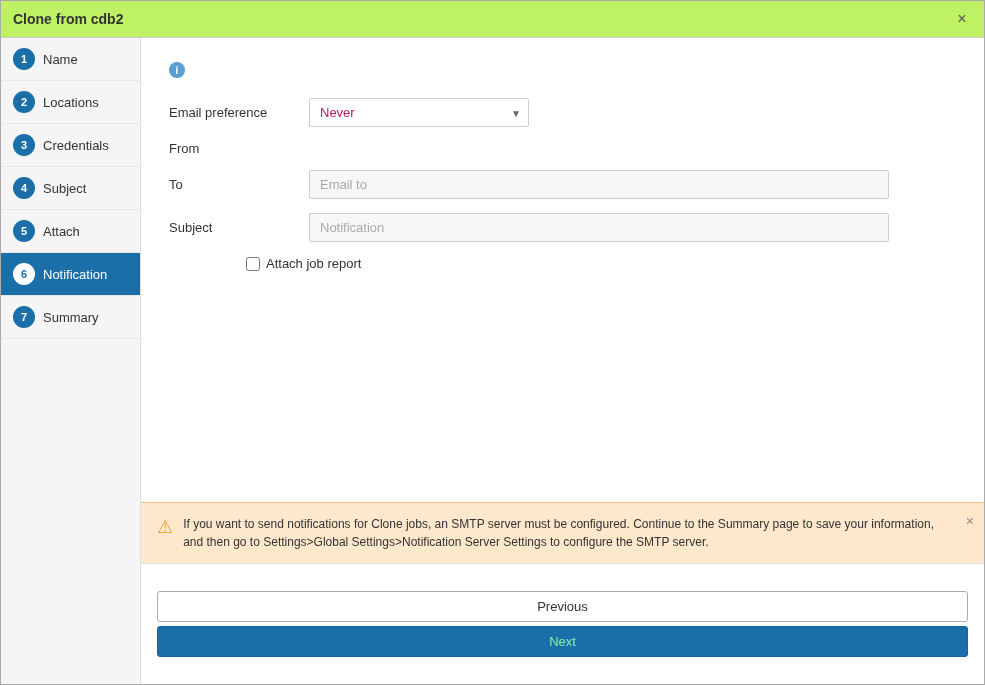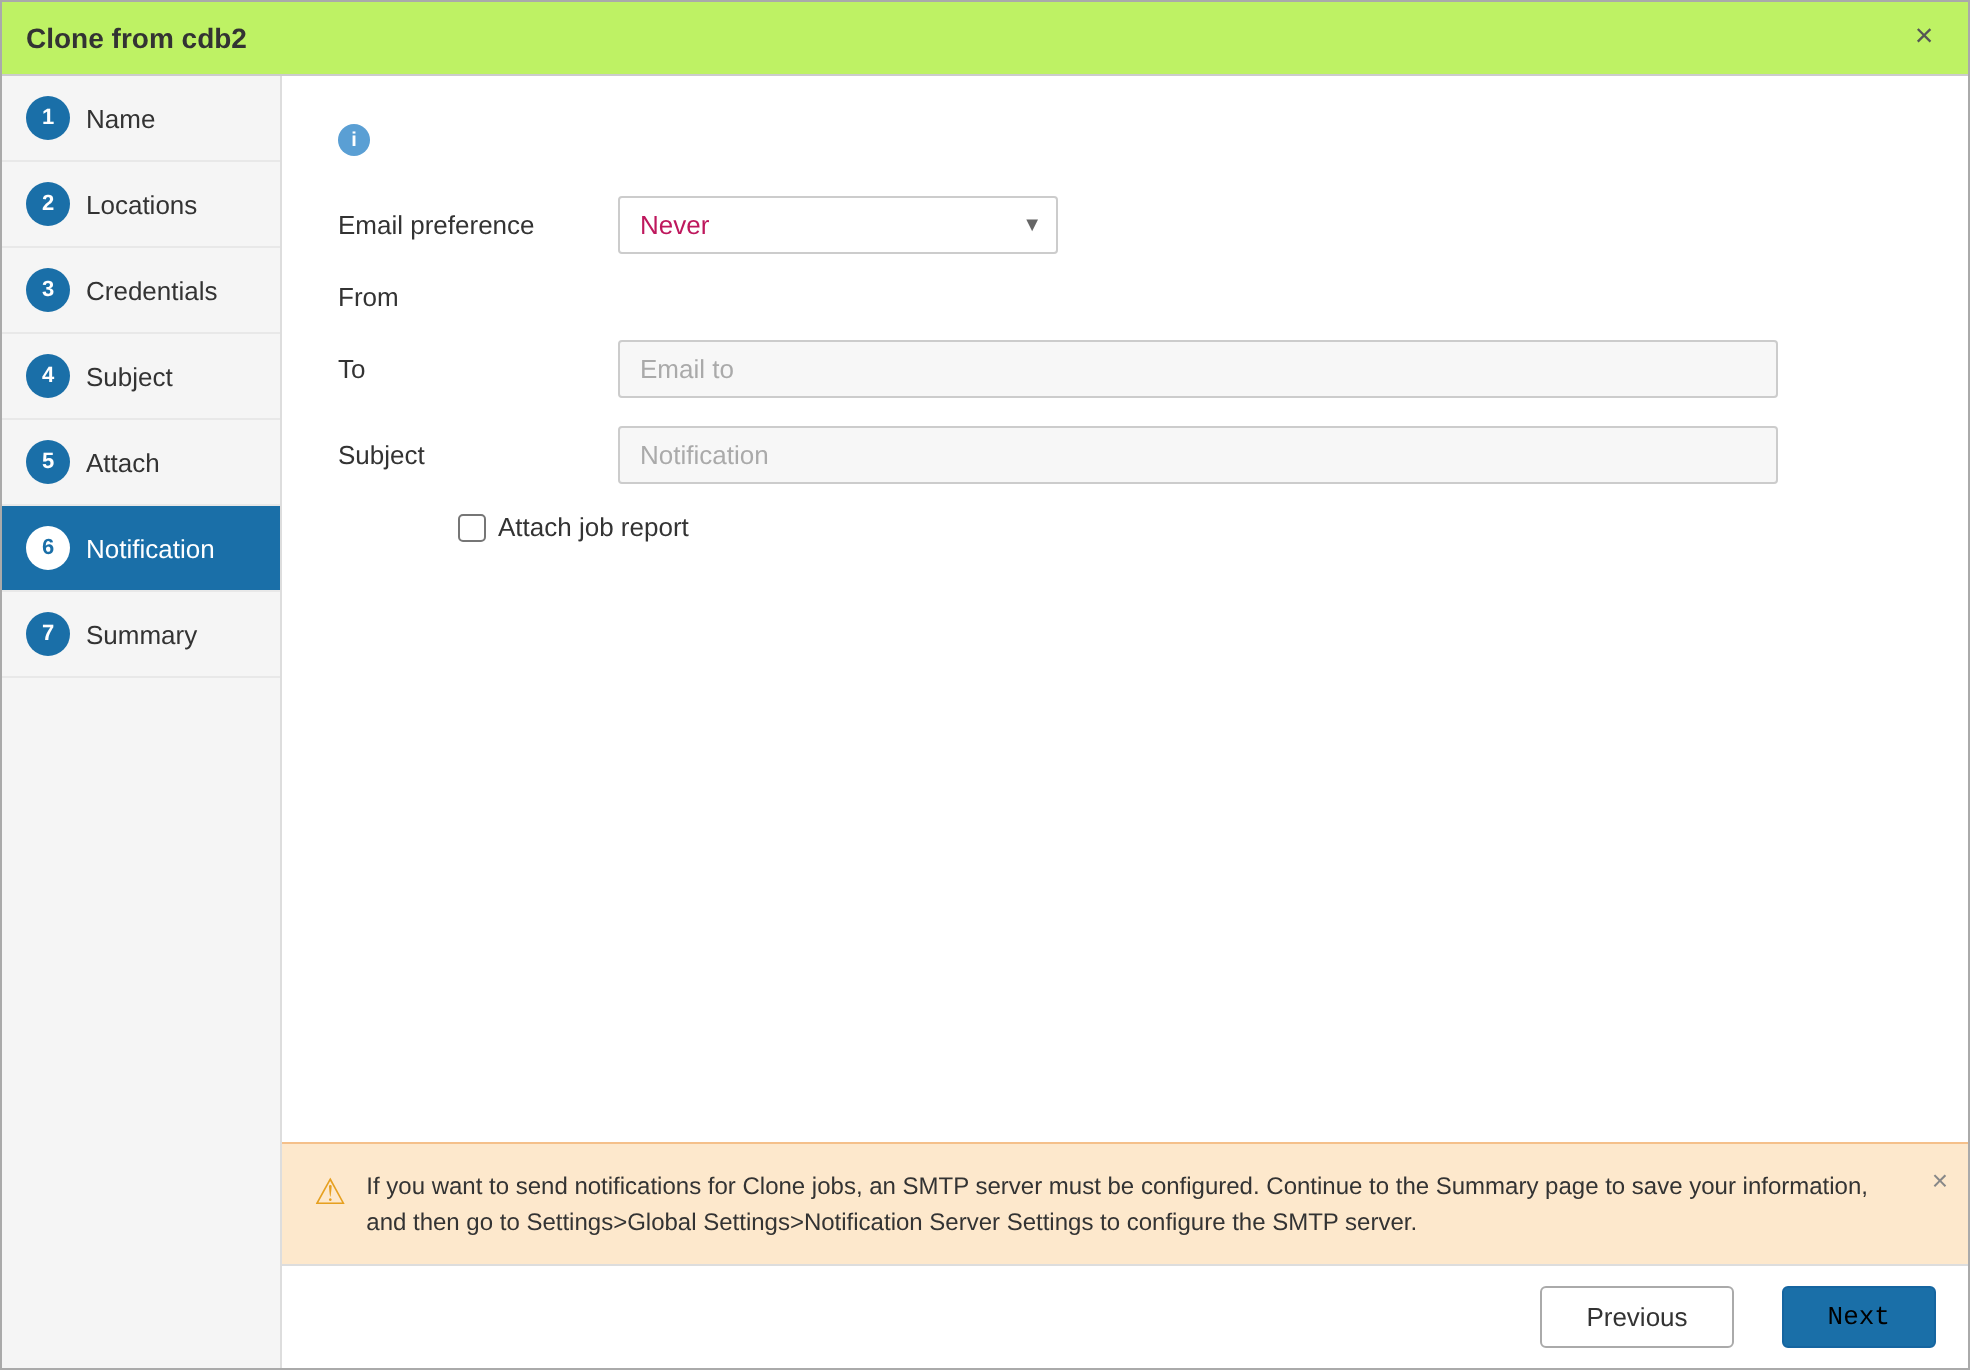--- a/index.html
+++ b/index.html
@@ -175,21 +175,21 @@
       top: 50%;
       transform: translateY(-50%);
       pointer-events: none;
       color: #666;
       font-size: 10px;
     }
     .checkbox-row {
       display: flex;
       align-items: center;
       gap: 6px;
-      margin-left: 60px;
+      margin-left: 77px;
       margin-top: 4px;
     }
     .checkbox-row input[type="checkbox"] {
       width: 14px;
       height: 14px;
       cursor: pointer;
     }
     .checkbox-label {
       font-size: 13px;
       color: #333;
@@ -220,44 +220,44 @@
       right: 10px;
       top: 10px;
       cursor: pointer;
       color: #888;
       font-size: 14px;
       border: none;
       background: none;
     }
     .dialog-footer {
       border-top: 1px solid #ddd;
-      padding: 10px 16px;
+      padding: 27px 16px;
       display: flex;
       justify-content: flex-end;
-      gap: 24px;
-      flex-shrink: 0;
-      background: #fff;
+      gap: 4px;
+      flex-shrink: 0;
+      background: #fff;
+      flex-direction: column;
     }
     .btn {
       padding: 7px 22px;
       border-radius: 3px;
       font-size: 13px;
       cursor: pointer;
       border: 1px solid #ccc;
     }
     .btn-default {
       background: #fff;
       color: #333;
       border: 1px solid #aaa;
     }
     .btn-primary {
       background: #1a6fa8;
-      color: #000000;
+      color: #86efac;
       border: 1px solid #1565a0;
-      font-family: Liberation Mono, monospace;
     }
   </style>
 </head>
 <body>
 
 <div class="dialog">
 
   <div class="dialog-titlebar">
     <span class="dialog-title">Clone from cdb2</span>
     <button class="close-btn">×</button>

